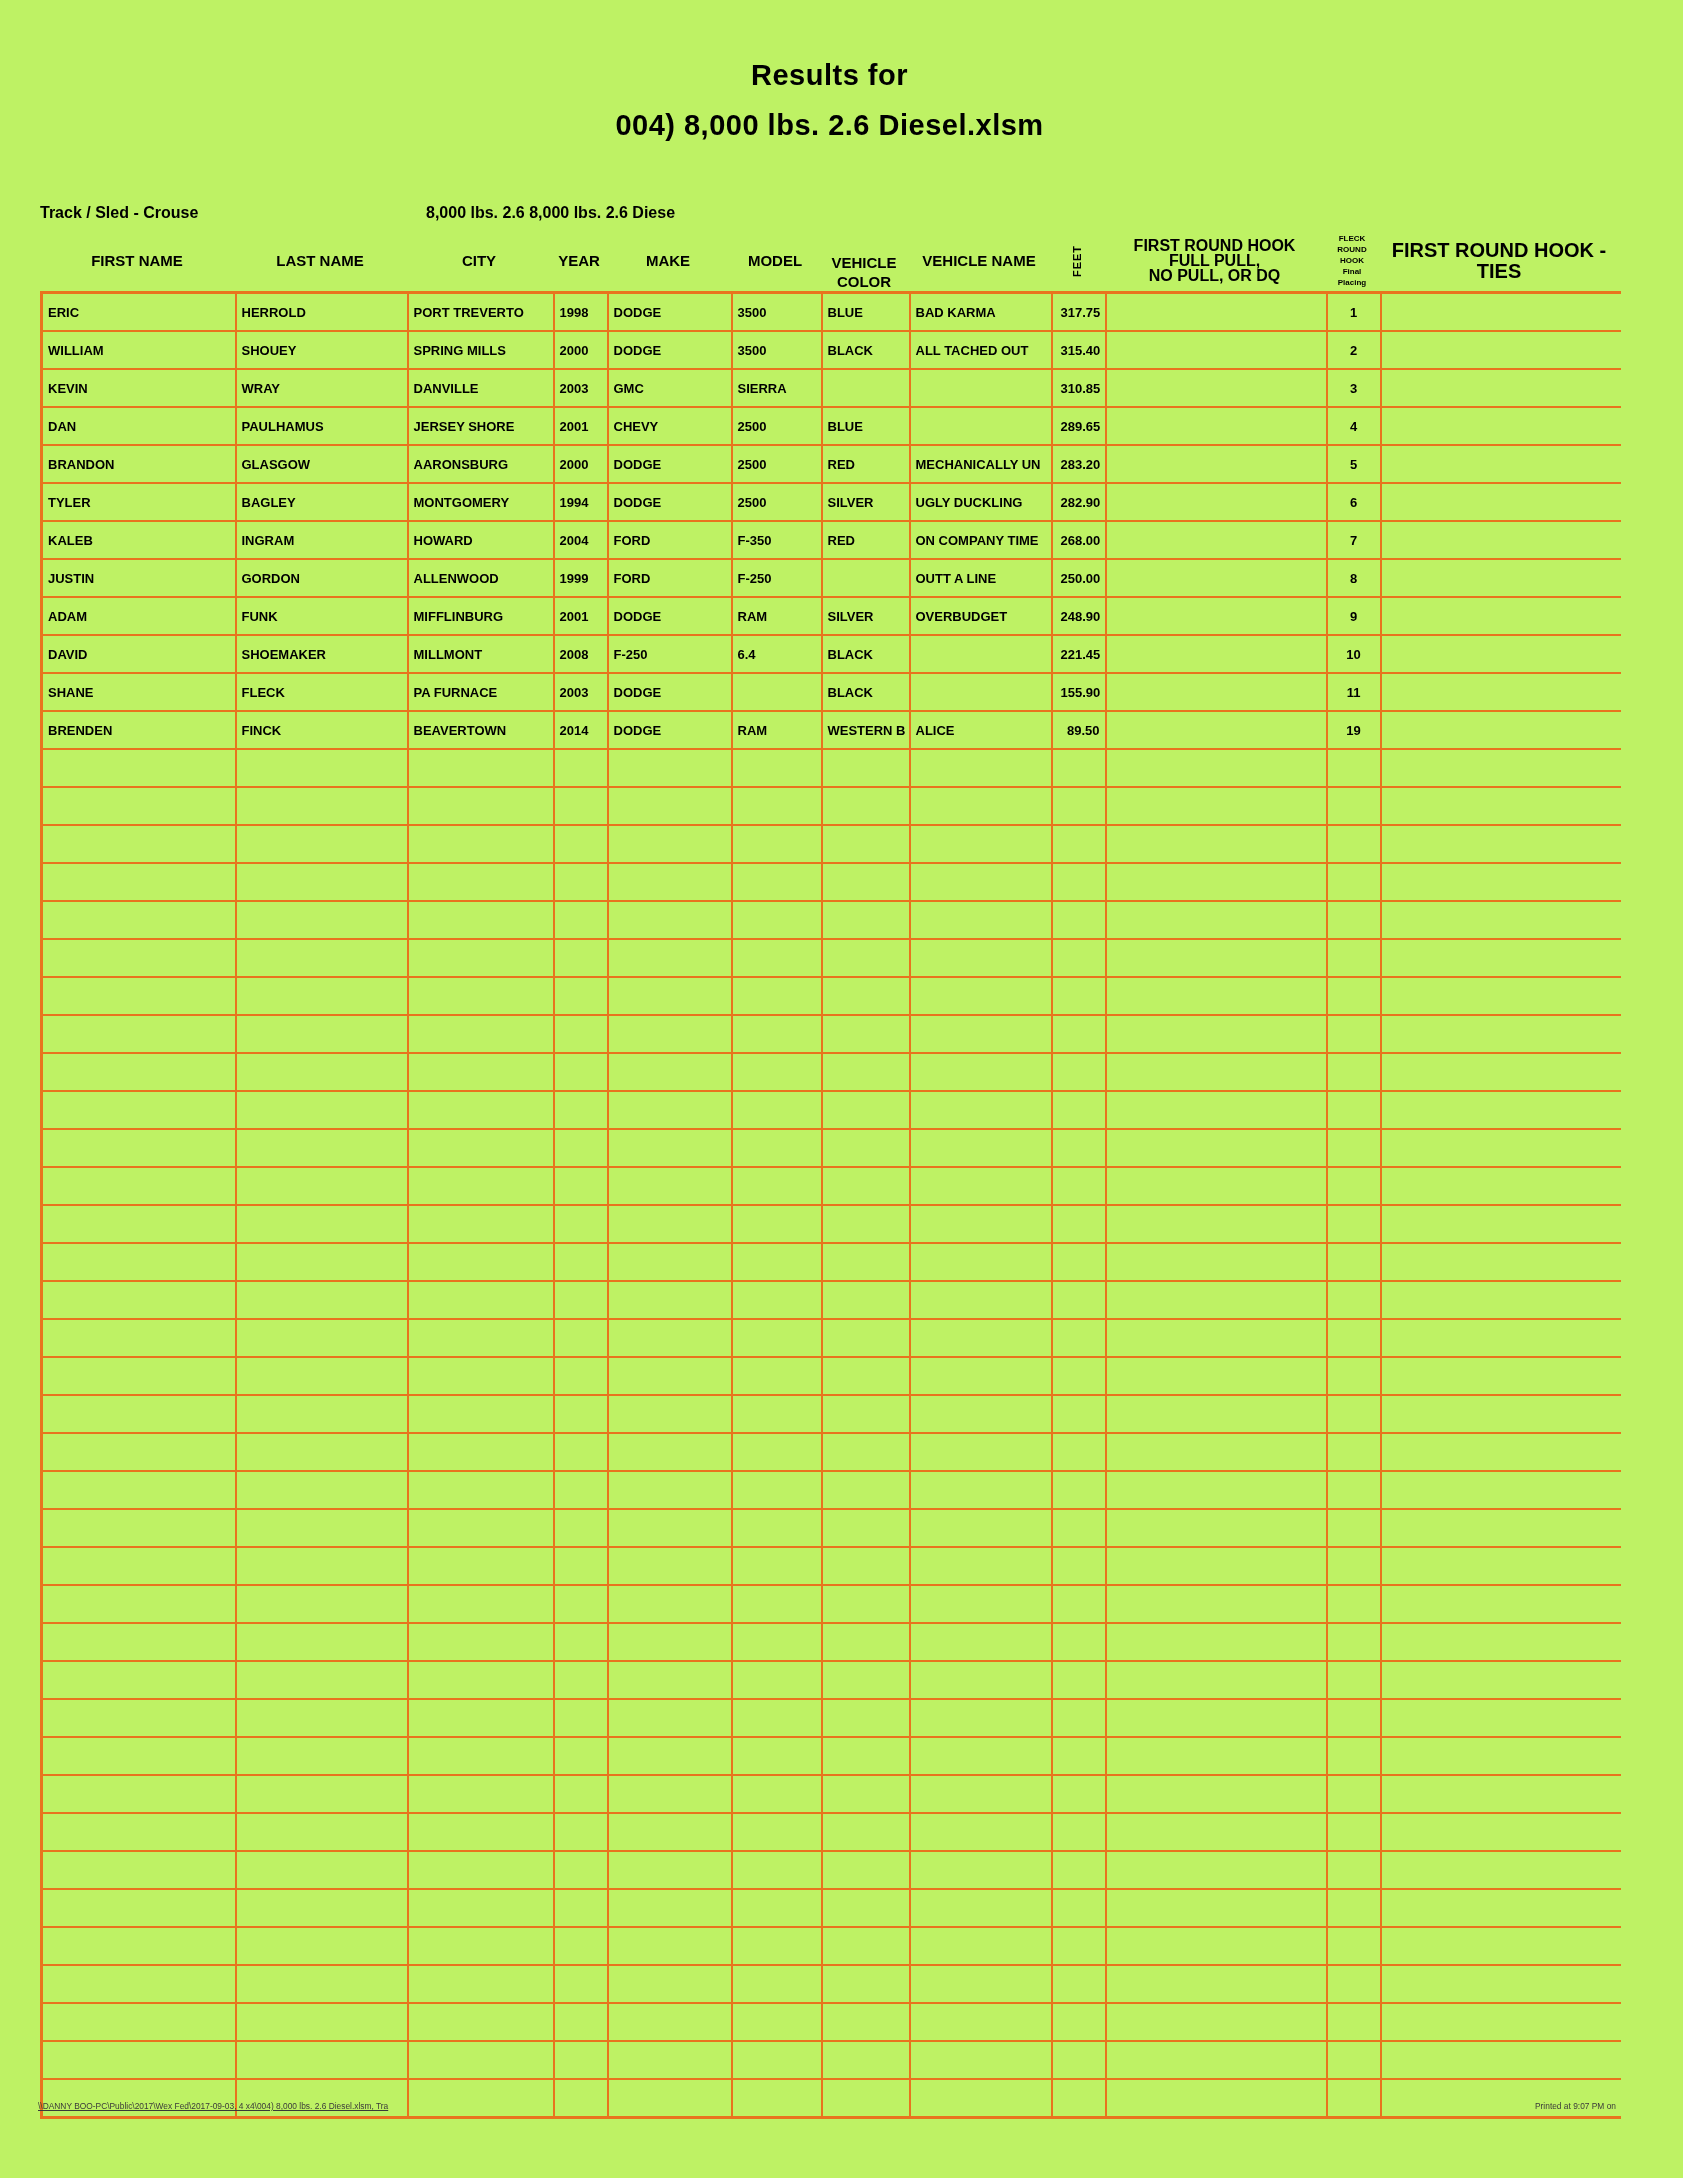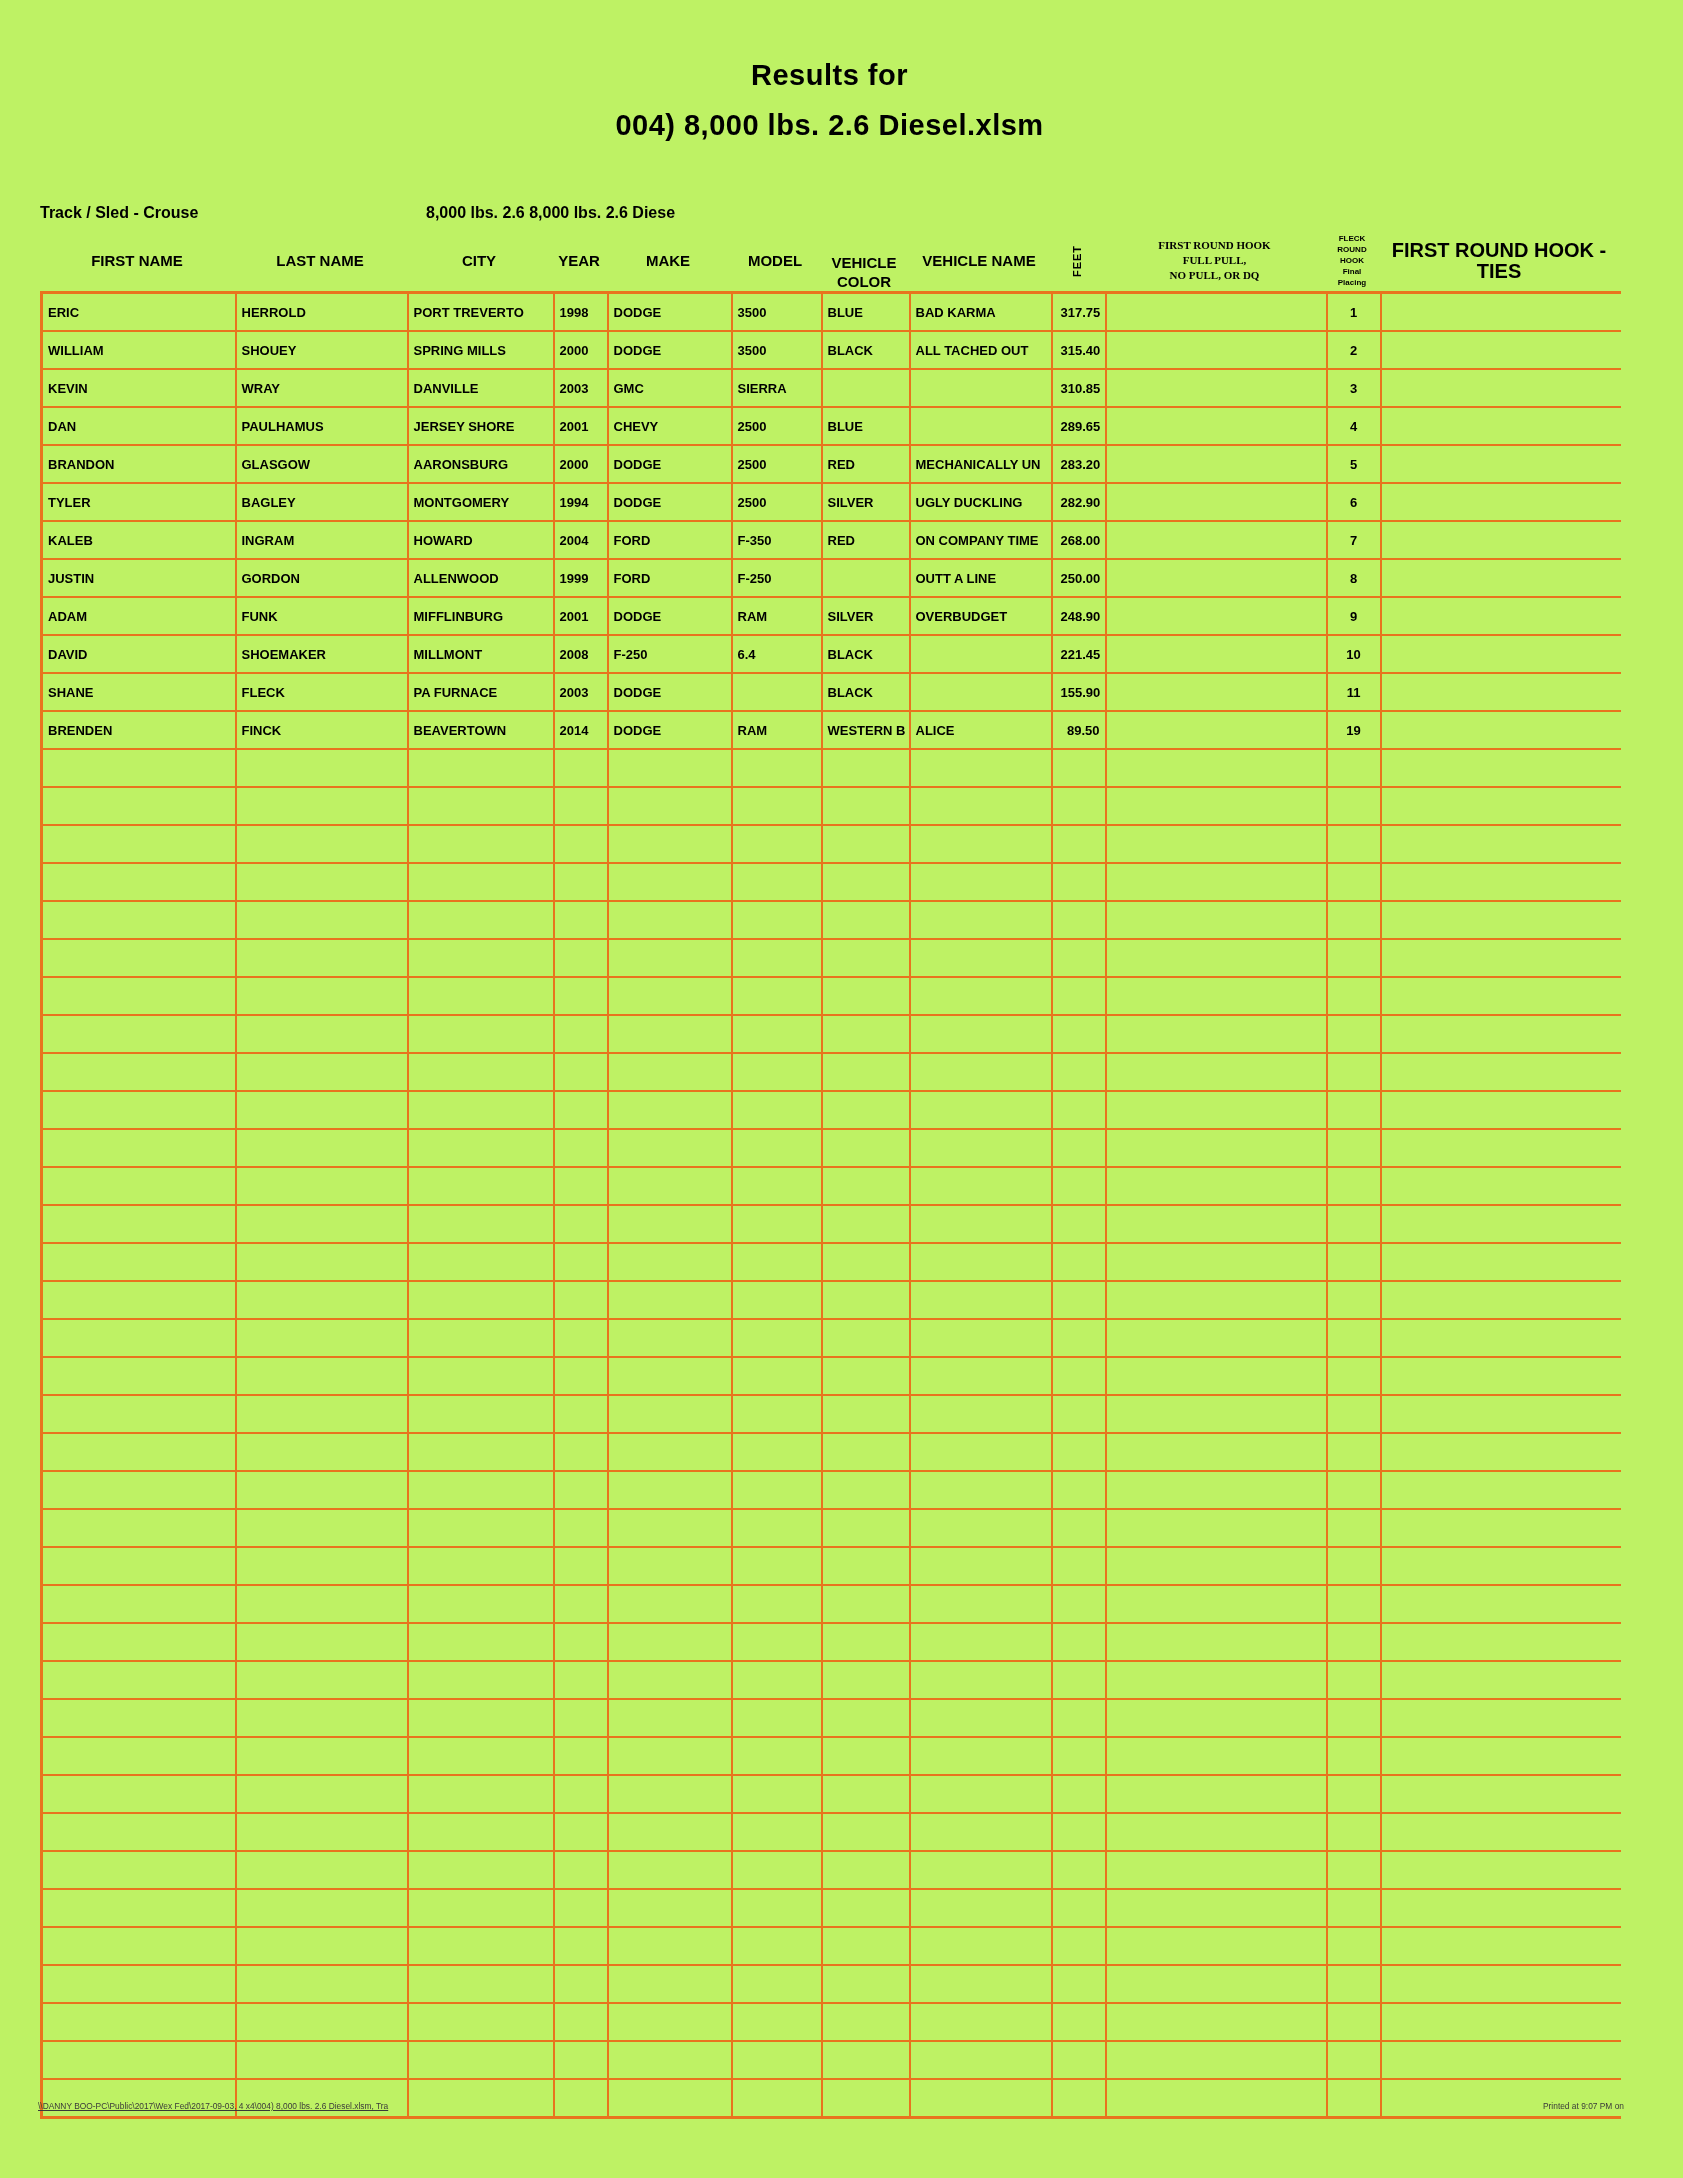--- a/index.html
+++ b/index.html
@@ -11,38 +11,38 @@
   .title2{top:109px;}
   .meta{position:absolute;top:204px;height:22px;font-weight:bold;font-size:16px;white-space:nowrap;}
   .meta.track{left:40px;}
   .meta.klass{left:426px;}
 
   
   .grid-header{position:absolute;left:40px;top:230px;width:1579px;height:61px;display:flex;}
   .h-cell{display:flex;flex-direction:column;justify-content:center;align-items:center;
           text-align:center;height:100%;overflow:visible;font-weight:bold;flex:0 0 auto;}
   .h-std  .h-line{font-size:15px;line-height:19px;}
-  .h-small .h-line{font-size:11px;line-height:15px;font-family:Liberation Serif, serif;}
+  .h-small .h-line{font-size:16px;line-height:15px;}
   .h-tiny  .h-line{font-size:8px;line-height:11px;}
   .h-ties  .h-line{font-size:20px;line-height:21px;}
   .h-feet-text{transform:rotate(-90deg);font-size:11px;font-weight:bold;letter-spacing:1px;}
 
   
   table.grid{position:absolute;left:40px;top:291px;border-collapse:collapse;table-layout:fixed;
         width:1579px;border-top:3px solid var(--grid);border-left:3px solid var(--grid);
         border-bottom:3px solid var(--grid);border-right:none;}
   table.grid td{border:2px solid var(--grid);height:36px;padding:0 0 0 5px;
         font-size:13px;font-weight:bold;white-space:nowrap;overflow:hidden;vertical-align:middle;}
   table.grid td.c-right{text-align:right;padding:0 5px 0 8px;}
   table.grid td.c-center{text-align:center;padding:0;}
   table.grid td.c-last{border-right:none;}
 
   .footer{position:absolute;top:2101px;font-size:8.4px;color:#3a3a3a;white-space:nowrap;}
   .footer.fl{left:38px;text-decoration:underline;}
-  .footer.fr{right:59px;text-align:right;padding-left:12px;}
+  .footer.fr{right:67px;text-align:right;padding-left:12px;}
 </style>
 </head>
 <body>
 
 <div class="page">
   <div class="title1">Results for</div>
   <div class="title2">004) 8,000 lbs. 2.6 Diesel.xlsm</div>
 
   <div class="meta track">Track / Sled - Crouse</div>
   <div class="meta klass">8,000 lbs. 2.6 8,000 lbs. 2.6 Diese</div>

